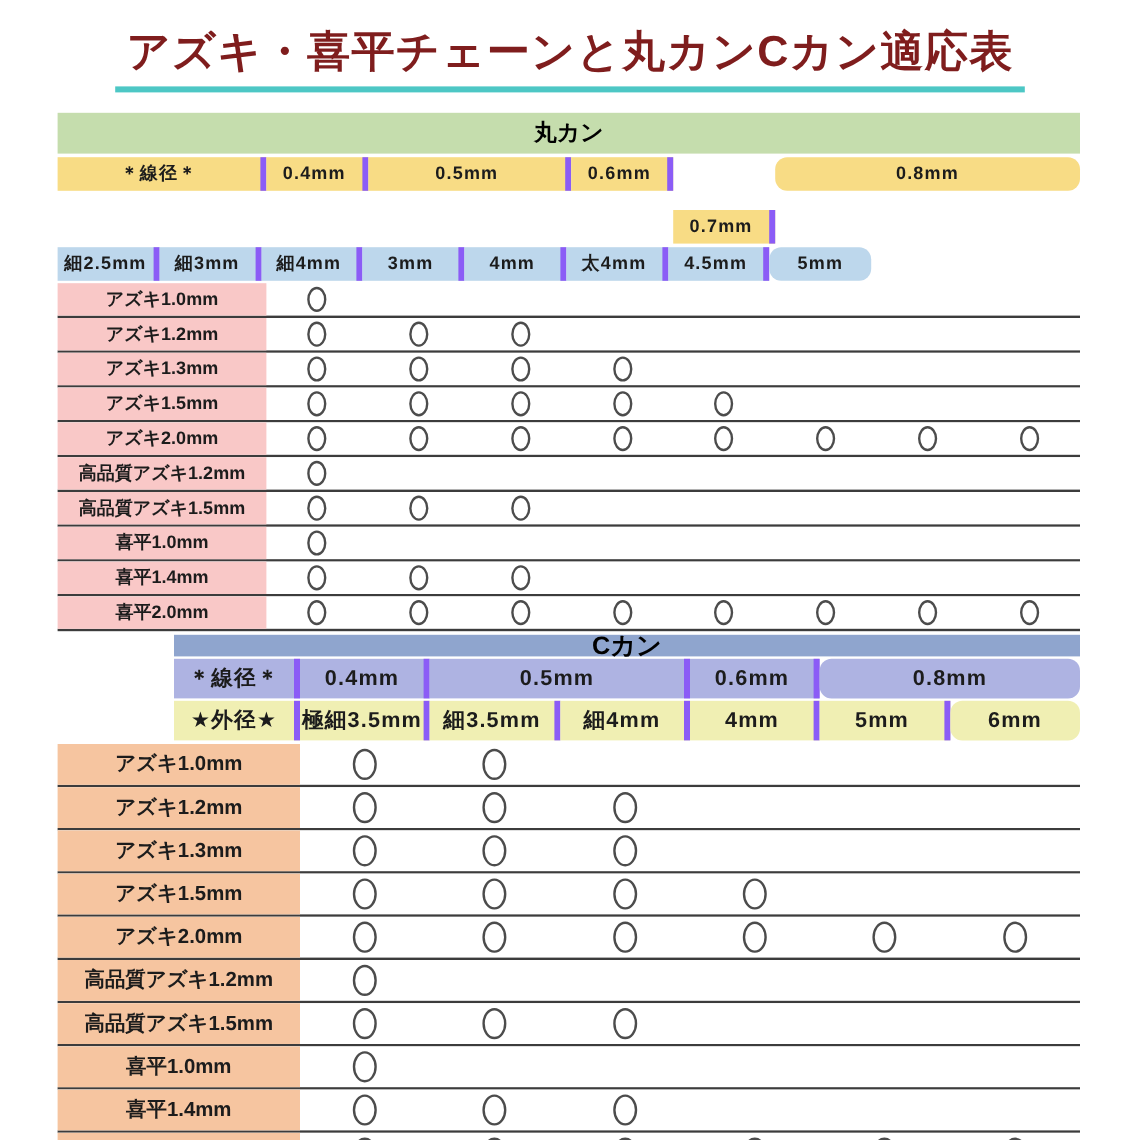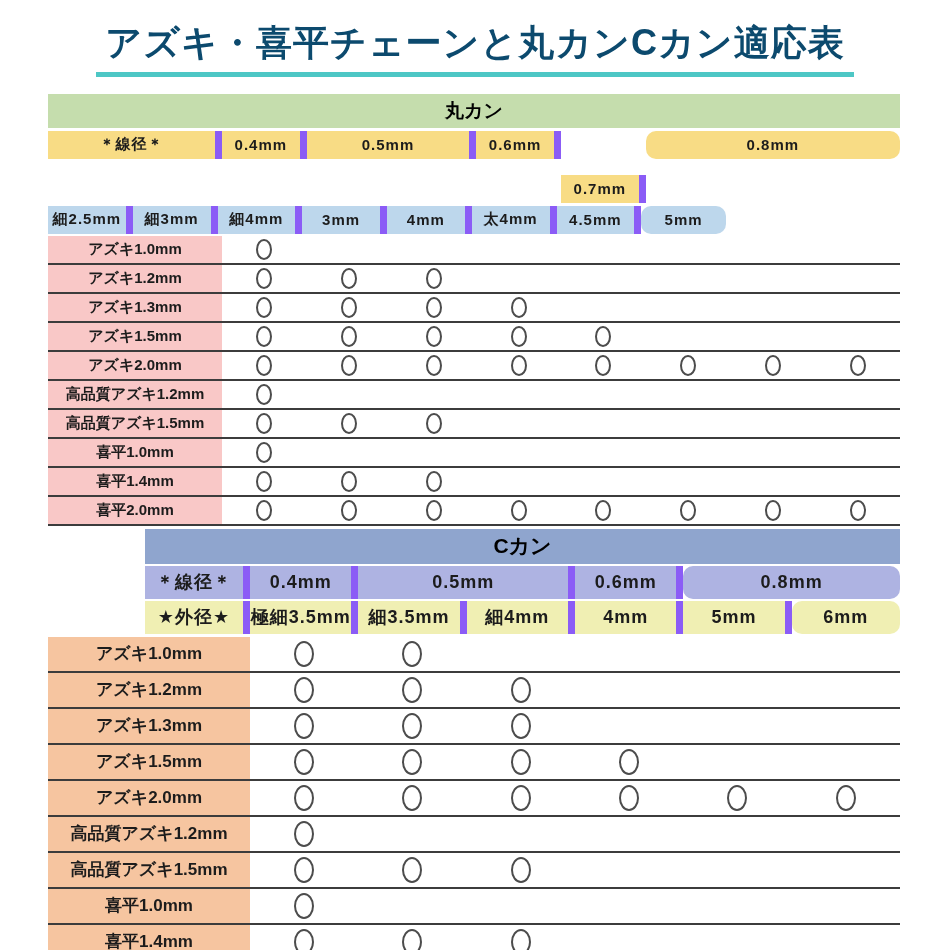--- a/index.html
+++ b/index.html
@@ -4,57 +4,57 @@
 <style>
   * { margin:0; padding:0; box-sizing:border-box; }
   html,body { width:950px; height:950px; background:#ffffff; overflow:hidden;
     font-family:"Liberation Sans","DejaVu Sans",sans-serif; }
   .page { width:950px; height:950px; position:relative; padding-top:20px; }
 
   
   .title-wrap { text-align:center; margin-bottom:17px; }
   .page-title {
     display:inline-block;
-    font-size:36px; font-weight:bold; color:#0c4a6e; letter-spacing:1px;
+    font-size:36px; font-weight:bold; color:#7f1d1d; letter-spacing:1px;
     border-bottom:5px solid #4dc7c5; padding:0 9px 5px 9px;
     line-height:1.3;
   }
 
   
   .grid-table { margin-left:48px; width:852px; }
   .bar {
     width:100%; display:flex; align-items:center; justify-content:center;
     font-weight:bold; color:#000000;
   }
   .row { display:flex; }
   .cell {
     display:flex; align-items:center; justify-content:center;
     font-weight:bold; color:#1c1c1c; white-space:nowrap;
   }
-  .hdr .cell { border-right:7px solid #8b5cf6; letter-spacing:1px; }
+  .hdr .cell { border-right:5px solid #8b5cf6; letter-spacing:1px; }
   .hdr .cell:last-child { border-right:none;border-radius:10px; }
   .data { border-bottom:2px solid #3c3c3c; background:#ffffff; }
   .circle { display:inline-block; border:2px solid #4c4c4c; border-radius:50%; background:transparent; }
 
   
   .t0 { --col:84.75px; }
   .t0 .bar { height:34px; background:#c5ddad; font-size:19px; margin-bottom:3px; }
   .t0 .hdr { margin-bottom:3px; }
   .t0 .hdr.wire .cell { background:#f8dc85; height:28px; font-size:15px; }
   .t0 .hdr.outer { margin-bottom:2px; }
   .t0 .hdr.outer .cell { background:#bdd7ec; height:28px; font-size:15px; }
   .t0 .hdr .lbl { width:174px; }
   .t0 .data { height:29px; }
   .t0 .data .lbl { width:174px; background:#f9c8c7; font-size:15px; }
   .t0 .mark-cell { width:var(--col); }
   .t0 .circle { width:16px; height:21px; }
 
   
   .t1 { margin-top:3px; --col:108.33px; }
-  .t1 .bar { width:755px; margin-left:97px; height:35px; background:#8fa5ce; font-size:21px; margin-bottom:2px; }
+  .t1 .bar { width:755px; margin-left:97px; height:18px; background:#8fa5ce; font-size:21px; margin-bottom:2px; }
   .t1 .hdr { margin-left:97px; margin-bottom:2px; }
   .t1 .hdr .lbl { width:105px; }
   .t1 .hdr.wire .cell { background:#aeb3e2; height:33px; font-size:18px; }
   .t1 .hdr.outer .cell { background:#f0efb3; height:33px; font-size:18px; }
   .t1 .hdr.outer { margin-bottom:3px; }
   .t1 .data { height:36px; }
   .t1 .data .lbl { width:202px; background:#f6c5a0; font-size:17px; }
   .t1 .mark-cell { width:var(--col); }
   .t1 .circle { width:20px; height:26px; }
 </style>

